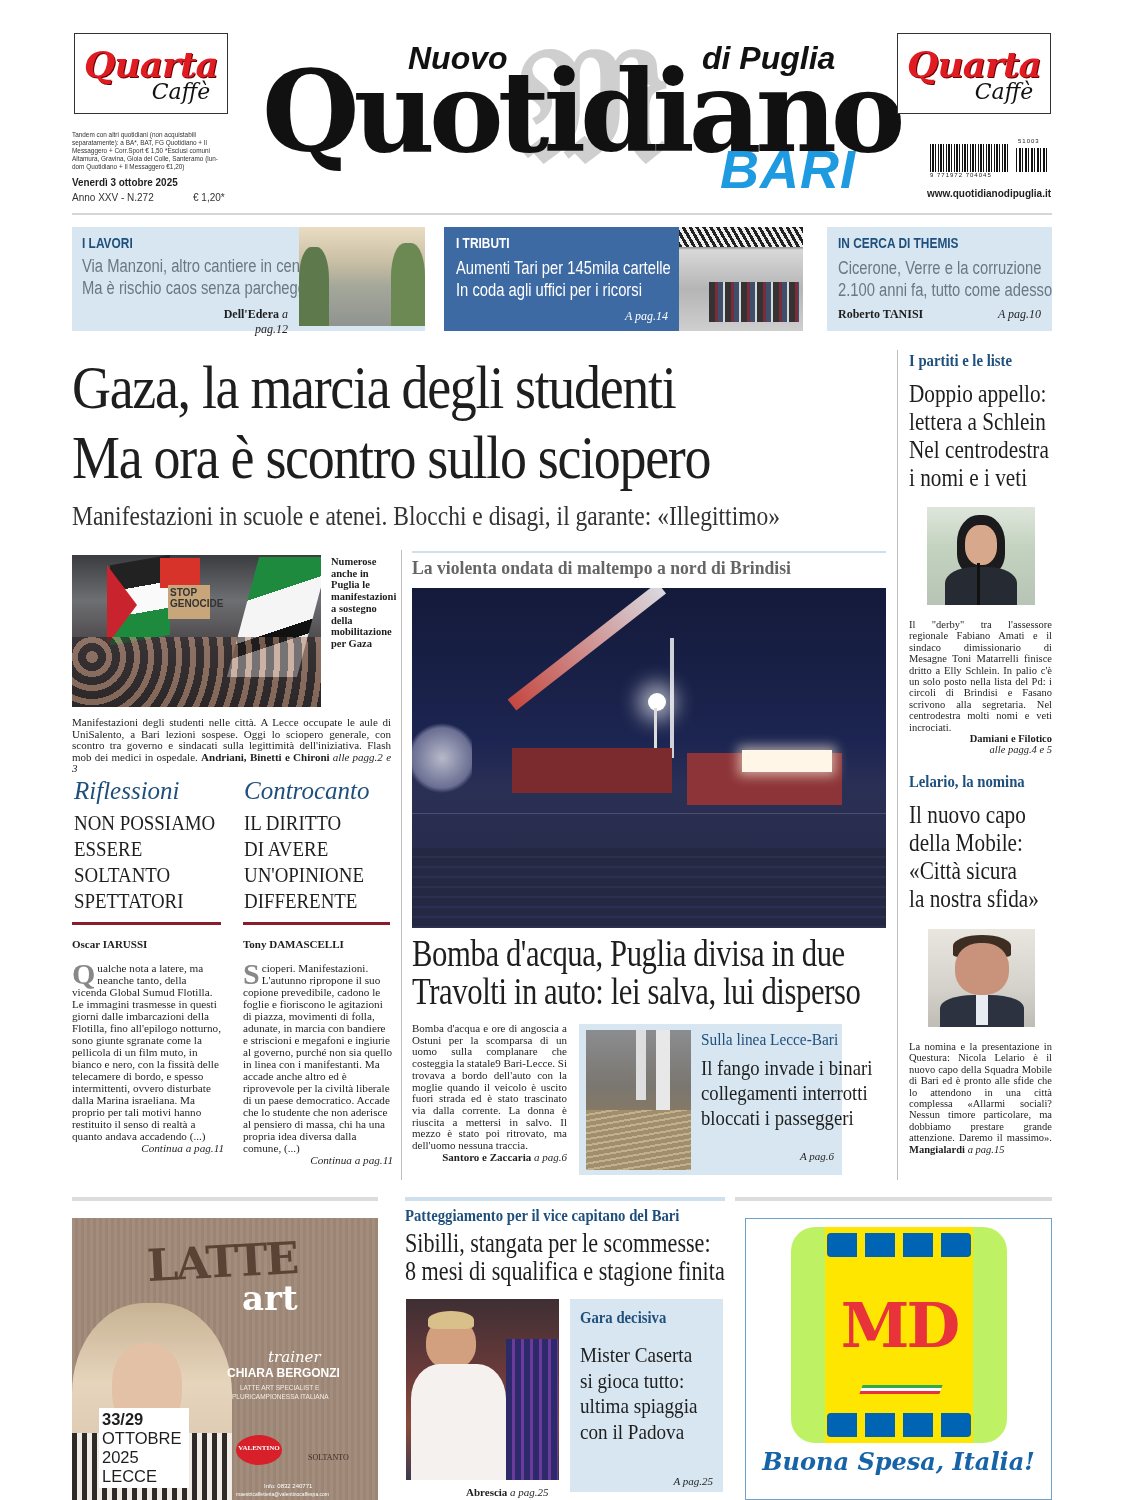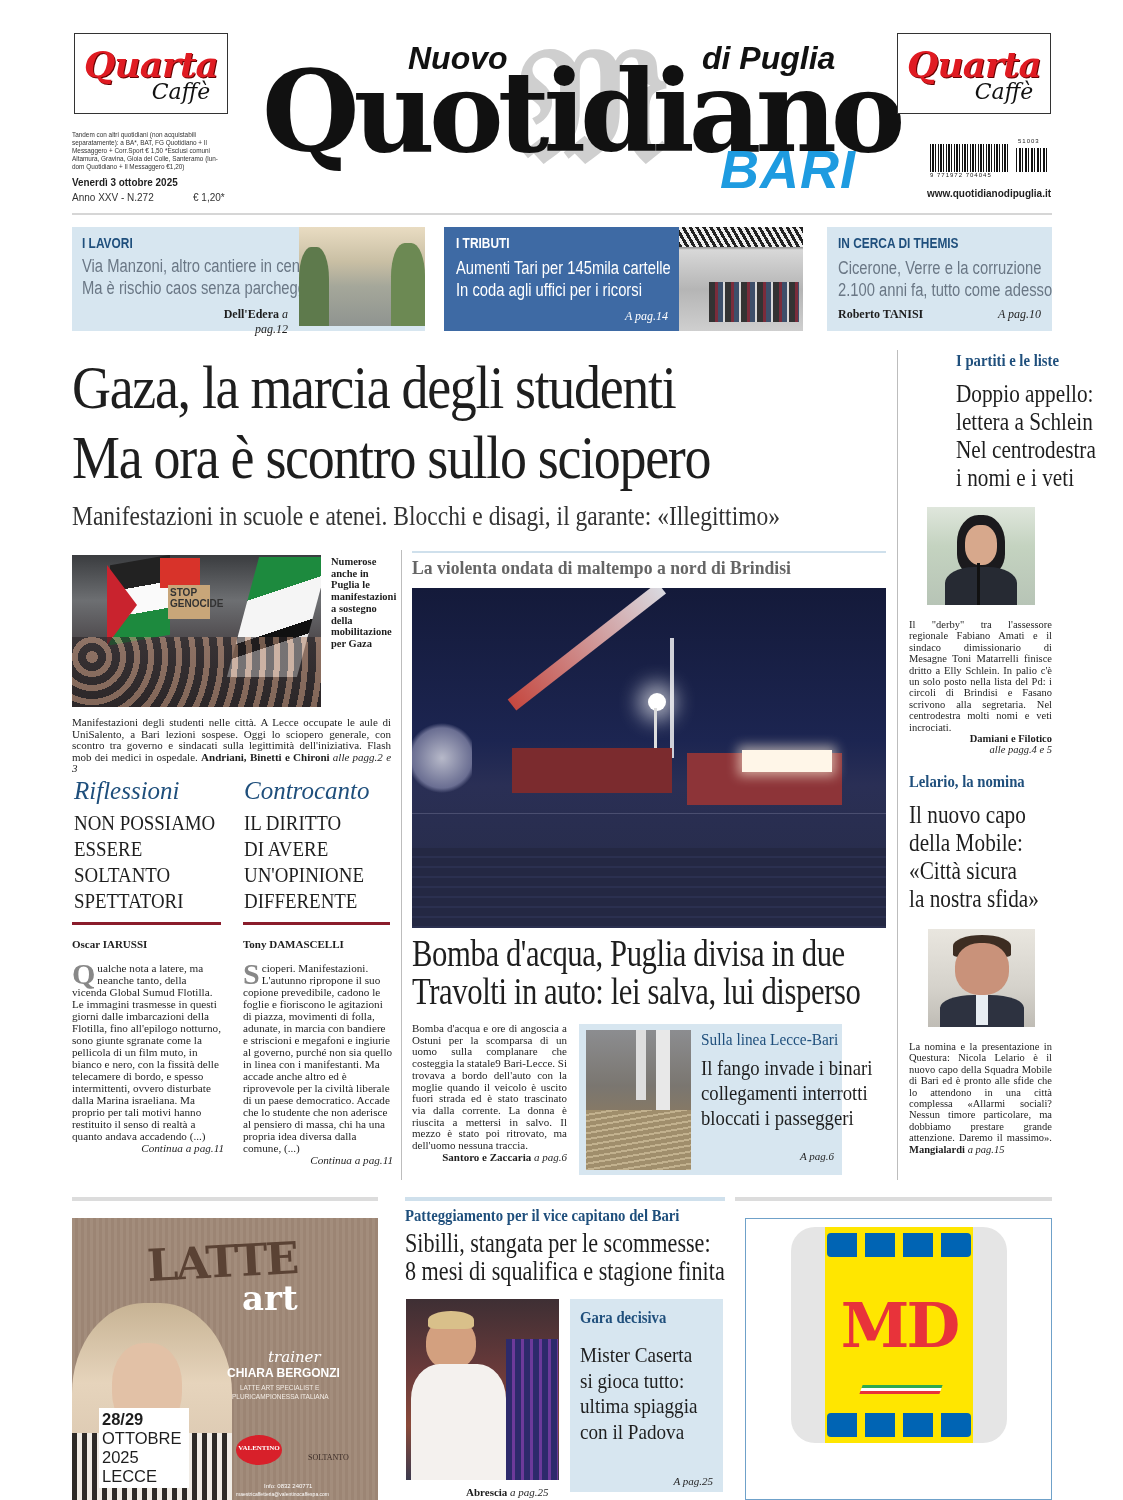--- a/index.html
+++ b/index.html
@@ -185,21 +185,21 @@
   <div class="abs headline" style="left:122px;top:31px;font-size:22px;line-height:25px;transform:scaleX(.85);transform-origin:left;white-space:nowrap;">
     <div>Il fango invade i binari</div>
     <div>collegamenti interrotti</div>
     <div>bloccati i passeggeri</div>
   </div>
   <i class="abs" style="right:8px;top:126px;font-size:11px;">A pag.6</i>
 </div>
 
 <div class="abs vrule" style="left:897px;top:350px;height:830px;"></div>
 
-<div class="abs" style="left:909px;top:352px;width:145px;margin-left:47px;">
+<div class="abs" style="left:909px;top:352px;width:145px;">
   <div class="blue" style="font-size:16px;font-weight:bold;transform:scaleX(.92);transform-origin:left;white-space:nowrap;">I partiti e le liste</div>
   <div class="headline" style="font-size:25px;line-height:28px;margin-top:10px;transform:scaleX(.85);transform-origin:left;white-space:nowrap;">
     <div>Doppio appello:</div>
     <div>lettera a Schlein</div>
     <div>Nel centrodestra</div>
     <div>i nomi e i veti</div>
   </div>
 </div>
 <div class="abs photo" style="left:927px;top:507px;width:108px;height:98px;background:linear-gradient(180deg,#dfe6dc 0%,#c4d3c0 40%,#b7c4b6 100%);">
   <div style="position:absolute;left:30px;top:8px;width:48px;height:60px;background:#1b1a1d;border-radius:45% 45% 35% 35%;"></div>
@@ -243,21 +243,21 @@
   <div class="abs" style="left:170px;top:60px;font-family:'DejaVu Serif',serif;font-weight:bold;font-size:34px;color:#fff;">art</div>
   <div class="abs" style="left:0;top:85px;width:160px;height:200px;background:linear-gradient(180deg,#c7b394 0%,#e6d4bc 40%,#d4c1aa 100%);border-radius:45% 45% 0 0;">
     <div style="position:absolute;left:40px;top:40px;width:70px;height:90px;background:#e2c1a6;border-radius:45%;"></div>
     <div style="position:absolute;left:0;top:130px;width:160px;height:80px;background:repeating-linear-gradient(90deg,#2e2a27 0 5px,#f1ece5 5px 10px);"></div>
   </div>
   <div class="abs" style="left:196px;top:130px;font-family:'DejaVu Serif',serif;font-style:italic;font-size:15px;color:#fff;">trainer</div>
   <div class="abs sans" style="left:155px;top:148px;font-size:12px;font-weight:bold;color:#fff;white-space:nowrap;">CHIARA BERGONZI</div>
   <div class="abs sans" style="left:168px;top:166px;font-size:6.5px;color:#f3ede6;white-space:nowrap;">LATTE ART SPECIALIST E</div>
   <div class="abs sans" style="left:160px;top:175px;font-size:6.5px;color:#f3ede6;white-space:nowrap;">PLURICAMPIONESSA ITALIANA</div>
   <div class="abs sans" style="left:27px;top:190px;width:90px;background:#fff;padding:2px 3px;font-size:16.5px;line-height:19px;color:#1e1e1e;">
-    <div style="font-weight:bold;">28/29</div>
+    <div style="font-weight:bold;">33/29</div>
     <div>OTTOBRE</div>
     <div>2025</div>
     <div>LECCE</div>
   </div>
   <div class="abs" style="left:164px;top:217px;width:46px;height:30px;border-radius:50%;background:#d8202a;color:#fff;text-align:center;font-size:7px;font-weight:bold;line-height:10px;padding-top:8px;">
     <span>VALENTINO</span>
   </div>
   <div class="abs" style="left:236px;top:235px;font-size:8px;color:#3a2b26;">SOLTANTO</div>
   <div class="abs sans" style="left:192px;top:265px;font-size:6px;color:#fff;">Info: 0832 240771</div>
   <div class="abs sans" style="left:164px;top:273px;font-size:5px;color:#fff;white-space:nowrap;">maestricaffetteria@valentinocaffespa.com</div>
@@ -283,21 +283,22 @@
   <div class="abs headline" style="left:10px;top:43px;font-size:22px;line-height:25.5px;transform:scaleX(.87);transform-origin:left;white-space:nowrap;">
     <div>Mister Caserta</div>
     <div>si gioca tutto:</div>
     <div>ultima spiaggia</div>
     <div>con il Padova</div>
   </div>
   <i class="abs" style="right:10px;top:176px;font-size:11px;">A pag.25</i>
 </div>
 
 <div class="abs" style="left:745px;top:1218px;width:307px;height:282px;border:1px solid #6fa1c9;background:#fff;">
-  <div class="abs" style="left:45px;top:8px;width:216px;height:216px;background:#e5e5e5;border-radius:24px;">
+  <div class="abs" style="left:45px;top:8px;width:216px;height:216px;background:#bef264;border-radius:24px;">
     <div class="abs" style="left:34px;top:0;width:148px;height:216px;background:#ffe600;"></div>
     <div class="abs" style="left:36px;top:6px;width:144px;height:24px;background:repeating-linear-gradient(90deg,#0064b4 0 30px,#ffe600 30px 38px);border-radius:4px;"></div>
     <div class="abs" style="left:36px;top:186px;width:144px;height:24px;background:repeating-linear-gradient(90deg,#0064b4 0 30px,#ffe600 30px 38px);border-radius:4px;"></div>
     <div class="abs" style="left:38px;top:62px;width:140px;text-align:center;font-family:'DejaVu Serif',serif;font-weight:bold;font-size:62px;color:#e8333a;letter-spacing:-3px;">MD</div>
     <div class="abs" style="left:70px;top:158px;width:80px;height:9px;background:linear-gradient(180deg,#2fa84f 0 33%,#fff 33% 66%,#e8333a 66%);transform:skewX(-20deg);"></div>
   </div>
+  <div class="abs" style="left:0;top:228px;width:305px;text-align:center;font-family:'DejaVu Serif',serif;font-style:italic;font-weight:bold;font-size:24px;color:#1763a8;">Buona Spesa, Italia!</div>
   <div class="abs sans" style="left:0;top:262px;width:305px;text-align:center;font-size:11px;color:#444;margin-top:19px;">mdspa.it</div>
 </div>
 
 </body></html>

